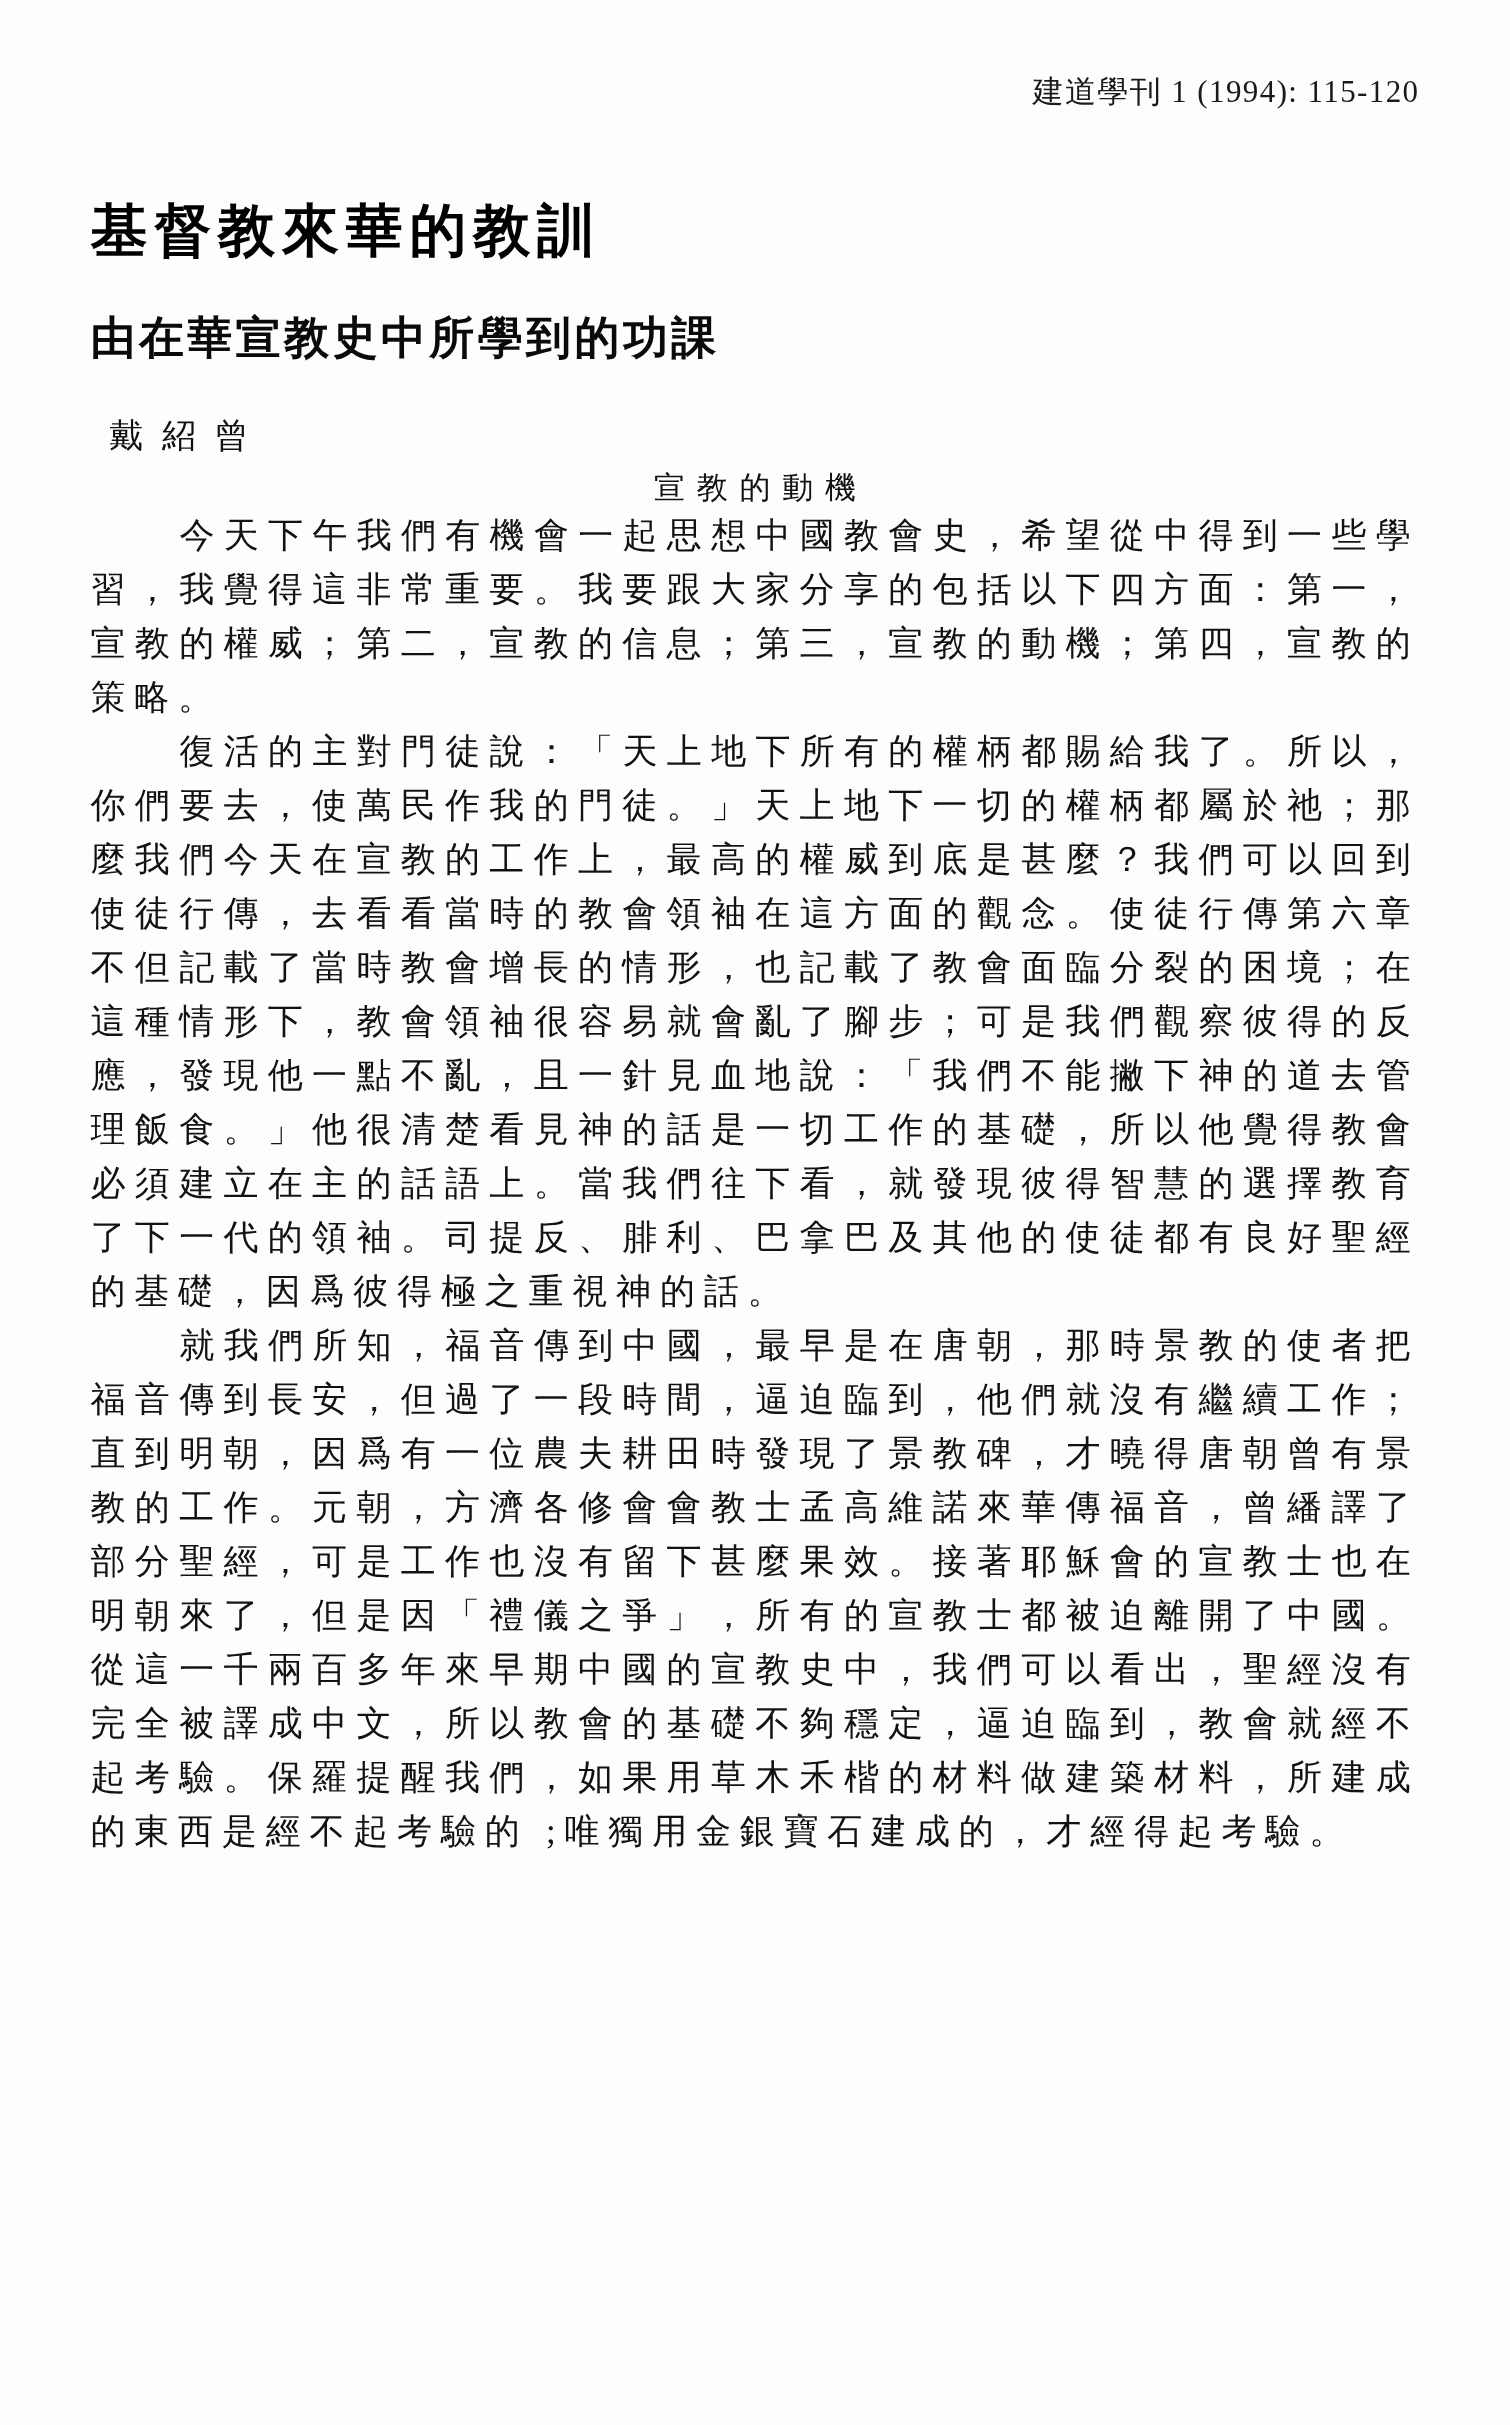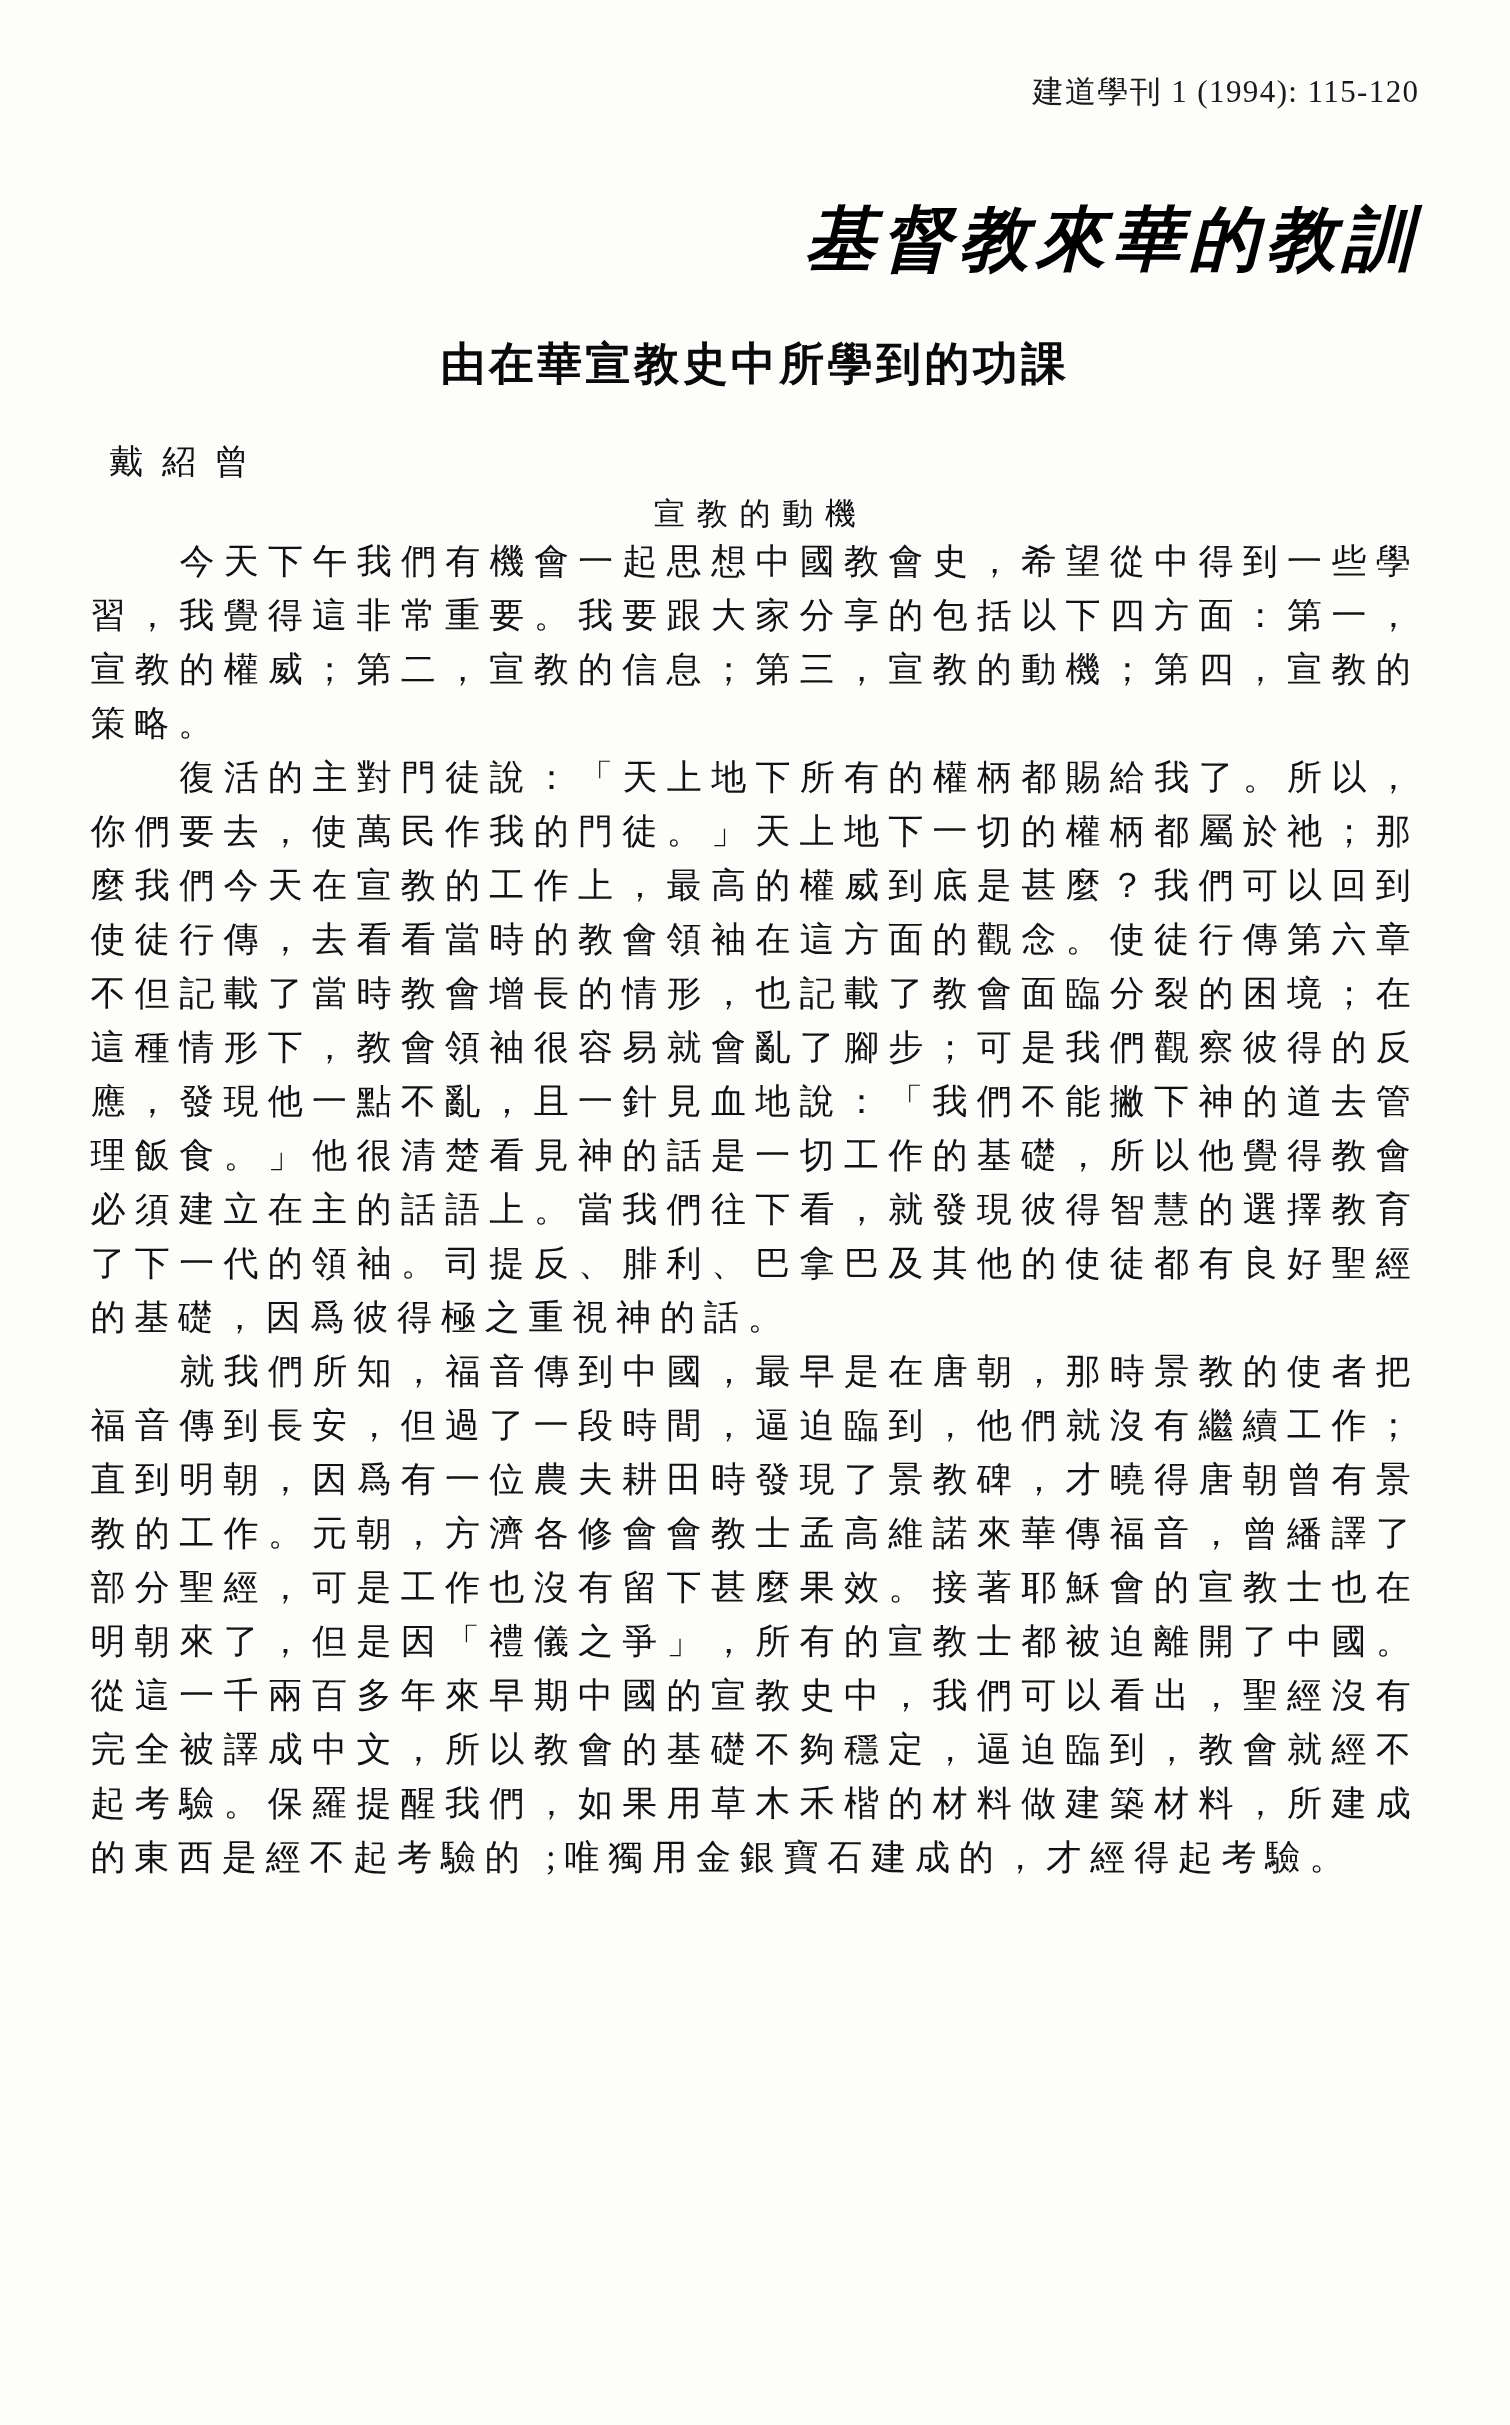--- a/index.html
+++ b/index.html
@@ -24,31 +24,30 @@
   }
   .journal-citation {
     text-align: right;
     font-size: 31px;
     letter-spacing: 1.4px;
     color: #1a1a1a;
     font-family: "Liberation Serif", serif;
   }
   .article-title {
     margin-top: 80px;
-    text-align: right;
+    text-align: left;
     font-family: "Liberation Sans", sans-serif;
     font-weight: bold;
-    font-size: 70px;
+    font-size: 57px;
     letter-spacing: 6.8px;
     color: #000;
-    font-style: italic;
   }
   .article-subtitle {
     margin-top: 26px;
-    text-align: center;
+    text-align: left;
     font-family: "Liberation Sans", sans-serif;
     font-weight: bold;
     font-size: 45px;
     letter-spacing: 3.4px;
     color: #0a0a0a;
   }
   .author-name {
     margin-top: 45px;
     font-size: 34px;
     letter-spacing: 0.55em;

